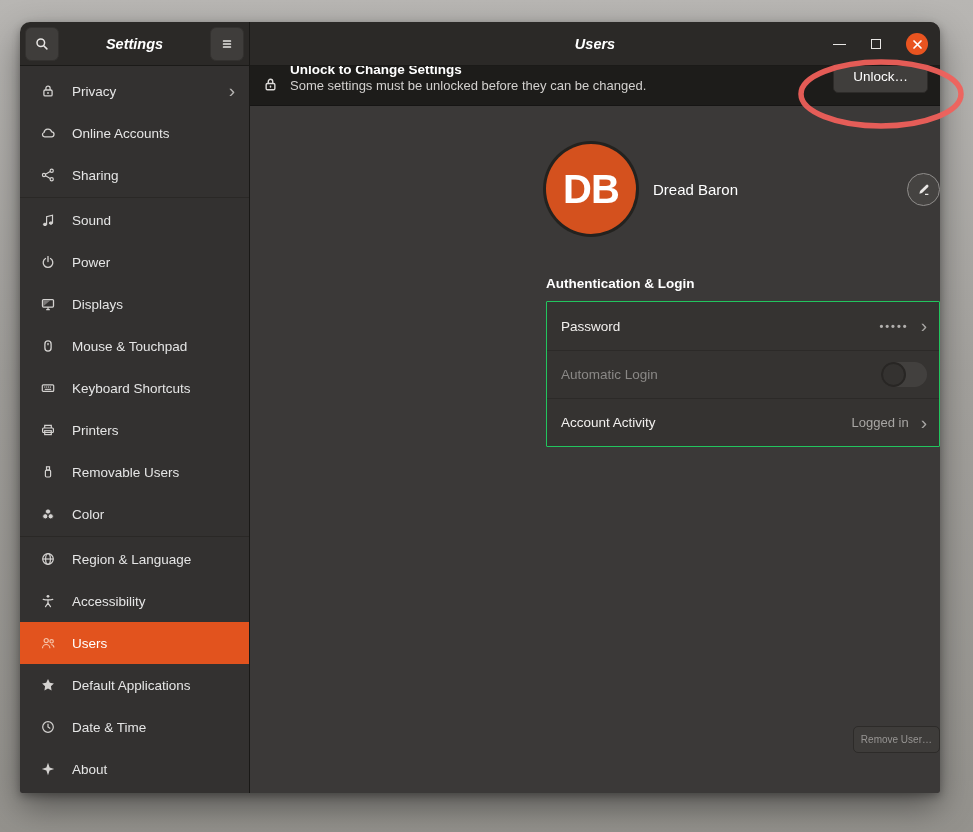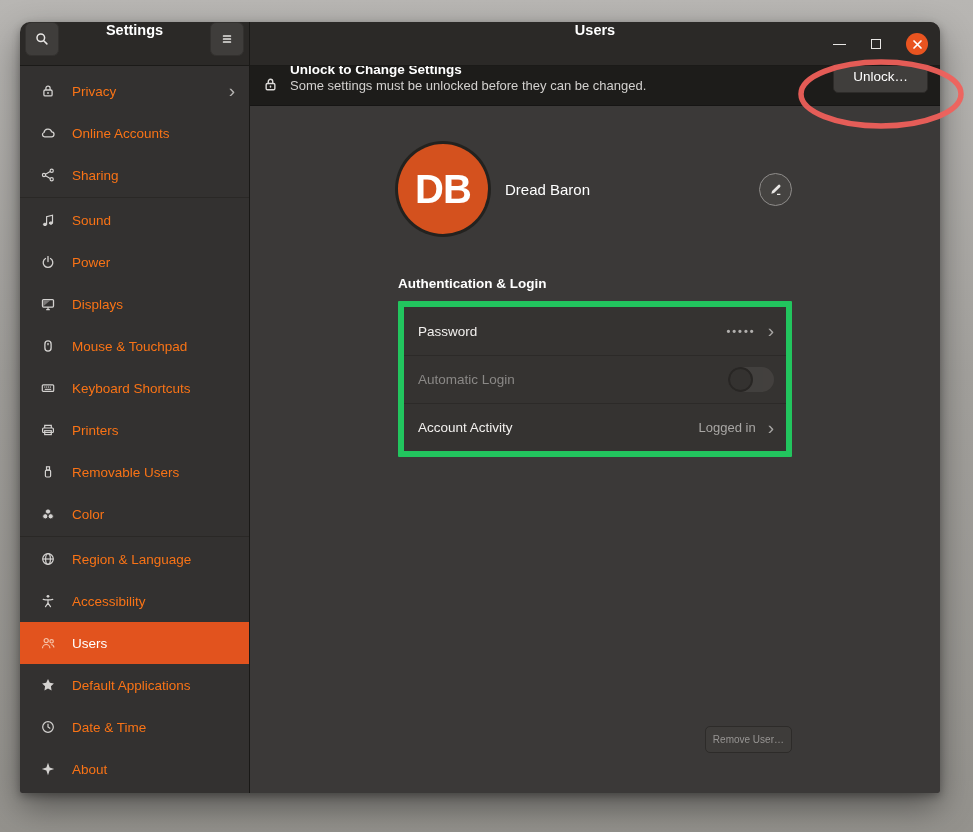--- a/index.html
+++ b/index.html
@@ -11,35 +11,35 @@
   }
   .window {
     position:absolute; left:20px; top:22px; width:920px; height:771px;
     border-radius:10px 10px 2px 2px; overflow:hidden;
     display:grid; grid-template-columns:230px 690px;
     box-shadow:0 14px 34px rgba(0,0,0,.42), 0 3px 9px rgba(0,0,0,.3);
     color:#f2f0ee;
   }
   
   .hb { height:44px; background:#2b2927; border-bottom:1px solid #1b1a18;
-        display:flex; position:relative; }
+        display:flex; align-items:center; position:relative;font-style:italic; }
   .hb-title { font-size:14.5px; font-weight:bold; color:#ffffff; }
   .hbtn {
     width:34px; height:34px; border-radius:6px; background:#3f3d3b;
     border:1px solid #33312f; display:flex; align-items:center; justify-content:center;
     cursor:pointer;
   }
   
   .left-pane { display:flex; flex-direction:column; border-right:1px solid #191816; }
   .hb-left { justify-content:space-between; padding:0 5px; }
   .hb-left .hb-title { position:absolute; left:50%; transform:translateX(-50%); }
   .sidebar { flex:1; background:#333130; padding-top:4px; overflow:hidden; }
   .nav-item { height:42px; display:flex; align-items:center; padding:0 14px 0 20px; cursor:pointer; }
   .nav-item .nico { width:16px; height:16px; margin-right:16px; display:flex; align-items:center; justify-content:center; flex:none; }
-  .nav-item .nlabel { font-size:13.5px; color:#f97316; white-space:nowrap; }
+  .nav-item .nlabel { font-size:13.5px; color:#e5e5e5; white-space:nowrap; }
   .nav-item .nchev { margin-left:auto; color:#b7b5b3; font-size:19px; line-height:16px; font-weight:400; }
   .nav-item.selected { background:#E2531E; }
   .nav-item.selected .nlabel { color:#ffffff; }
   .nav-sep { height:1px; background:#2a2826; margin:1px 0; }
   
   .right-pane { display:flex; flex-direction:column; background:#3b3938; }
   .hb-right { justify-content:center; }
   .wcontrols { position:absolute; right:12px; top:0; height:44px; display:flex; align-items:center; gap:25px; }
   .wc-min { width:13px; height:0; border-top:1.6px solid #e8e6e4; cursor:pointer; }
   .wc-max { width:10px; height:10px; border:1.4px solid #e8e6e4; cursor:pointer; }
@@ -48,32 +48,32 @@
   
   .banner { height:40px; background:#1d1c1a; border-bottom:1px solid #161514;
             display:flex; align-items:flex-end; padding:12px 12px; gap:11px; flex:none; }
   .banner-text { display:flex; flex-direction:column; gap:1px; }
   .banner-title { font-size:13.5px; font-weight:bold; color:#ffffff; }
   .banner-sub { font-size:13px; color:#d2d0ce; }
   .unlock-btn { margin-left:auto; background:#403e3c; border:1px solid #2d2b29;
                 border-radius:5px; color:#ffffff; font-size:13.5px; padding:8px 19px;
                 font-family:inherit; cursor:pointer; }
   
-  .content { flex:1; display:flex; flex-direction:column; align-items:center; position:relative; }
+  .content { flex:1; display:flex; flex-direction:column; align-items:flex-end; position:relative; }
   .ucol { width:394px; margin-top:38px; }
   .user-row { display:flex; align-items:center; }
   .avatar { width:90px; height:90px; border-radius:50%; background:#D4511E;
             box-shadow:0 0 0 3px #23221f; display:flex; align-items:center; justify-content:center;
             font-size:40px; font-weight:600; color:#ffffff; letter-spacing:-1px; flex:none; }
   .uname { font-size:15px; font-weight:normal; color:#ffffff; margin-left:17px; }
   .edit-btn { margin-left:auto; width:33px; height:33px; border-radius:50%;
               background:#454341; border:1px solid #8f8d8b; display:flex; align-items:center;
               justify-content:center; cursor:pointer; }
   .sect-h { margin-top:42px; font-size:13.5px; font-weight:bold; color:#ffffff; }
-  .list { margin-top:10px; background:#353331; border:6px solid #22c55e; border-radius:1px; }
+  .list { margin-top:10px; background:#353331; border:1px solid #22c55e; border-radius:1px; }
   .lrow { height:48px; display:flex; align-items:center; padding:0 12px 0 14px; cursor:pointer; }
   .lrow + .lrow { border-top:1px solid #2c2a28; }
   .rlabel { font-size:13.5px; color:#f2f0ee; }
   .lrow.disabled { cursor:default; }
   .lrow.disabled .rlabel { color:#8a8886; }
   .rright { margin-left:auto; display:flex; align-items:center; gap:12px; }
   .dots { font-size:11px; letter-spacing:2px; color:#b2b0ae; font-weight:bold; }
   .rvalue { font-size:13px; color:#a8a6a4;padding-left:10px; }
   .chev { color:#a8a6a4; font-size:19px; line-height:14px; }
   .toggle { width:46px; height:25px; border-radius:13px; background:#454341; position:relative; opacity:.85; cursor:default; }

